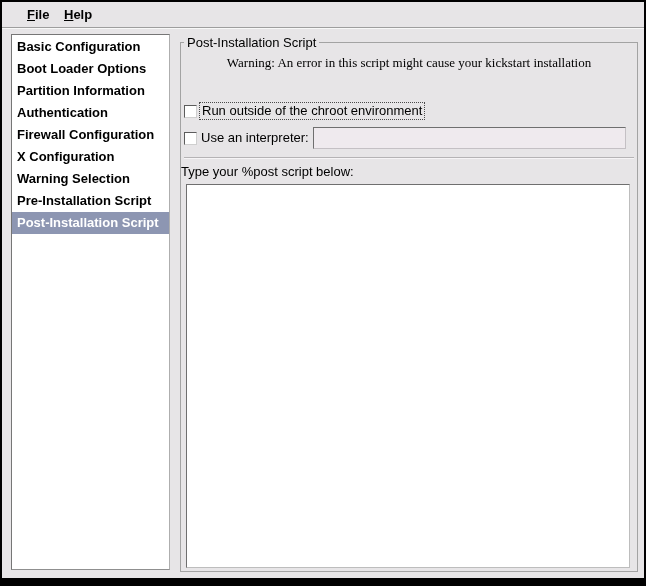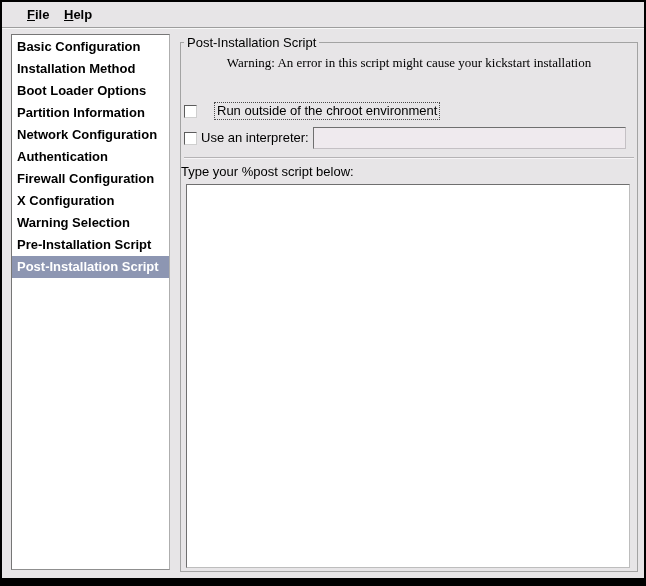--- a/index.html
+++ b/index.html
@@ -43,21 +43,21 @@
   .warning { position:absolute; left:0; top:12px; width:100%; text-align:center; line-height:15px;font-family:Liberation Serif, serif; }
 
   .cb-row { position:absolute; left:3px; display:flex; align-items:center; height:20px; }
   .cb-row1 { top:58px; }
   .cb-row2 { top:85px;justify-content:center; }
   .checkbox {
     width:13px; height:13px; background:#fff; flex:0 0 13px;
     border:1px solid; border-color:#5c5c5c #cfcfcf #cfcfcf #5c5c5c;
   }
   .cb-label { margin-left:4px; white-space:nowrap; line-height:16px; }
-  .focus-ring { border:1px dotted #4a4a4a; padding:0 2px; margin-left:17px; }
+  .focus-ring { border:1px dotted #4a4a4a; padding:0 2px; margin-left:2px; }
 
   .entry {
     position:absolute; left:132px; top:84px; width:313px; height:22px;
     background:var(--entry_bg, #efeaee);
     border:1px solid; border-color:#6f6f6f #c4c0c4 #c4c0c4 #6f6f6f;
     font-family:"Liberation Sans", sans-serif; font-size:13px; padding:0 3px;
   }
 
   .hsep { position:absolute; left:3px; right:3px; top:114px; height:2px;
     border-top:1px solid #b5b3b5; border-bottom:1px solid #f6f4f6; }
@@ -77,24 +77,22 @@
 <div class="window">
 
   <div class="menubar">
     <div class="menu-item menu-file"><span class="u">F</span><span>ile</span></div>
     <div class="menu-item menu-help"><span class="u">H</span><span>elp</span></div>
   </div>
   <div class="menubar-sep"></div>
 
   <div class="list">
     <div class="list-item">Basic Configuration</div>
-    <div class="list-item">Installation Method</div>
     <div class="list-item">Boot Loader Options</div>
     <div class="list-item">Partition Information</div>
-    <div class="list-item">Network Configuration</div>
     <div class="list-item">Authentication</div>
     <div class="list-item">Firewall Configuration</div>
     <div class="list-item">X Configuration</div>
     <div class="list-item">Warning Selection</div>
     <div class="list-item">Pre-Installation Script</div>
     <div class="list-item selected">Post-Installation Script</div>
   </div>
 
   <div class="frame">
     <div class="frame-title">Post-Installation Script</div>

